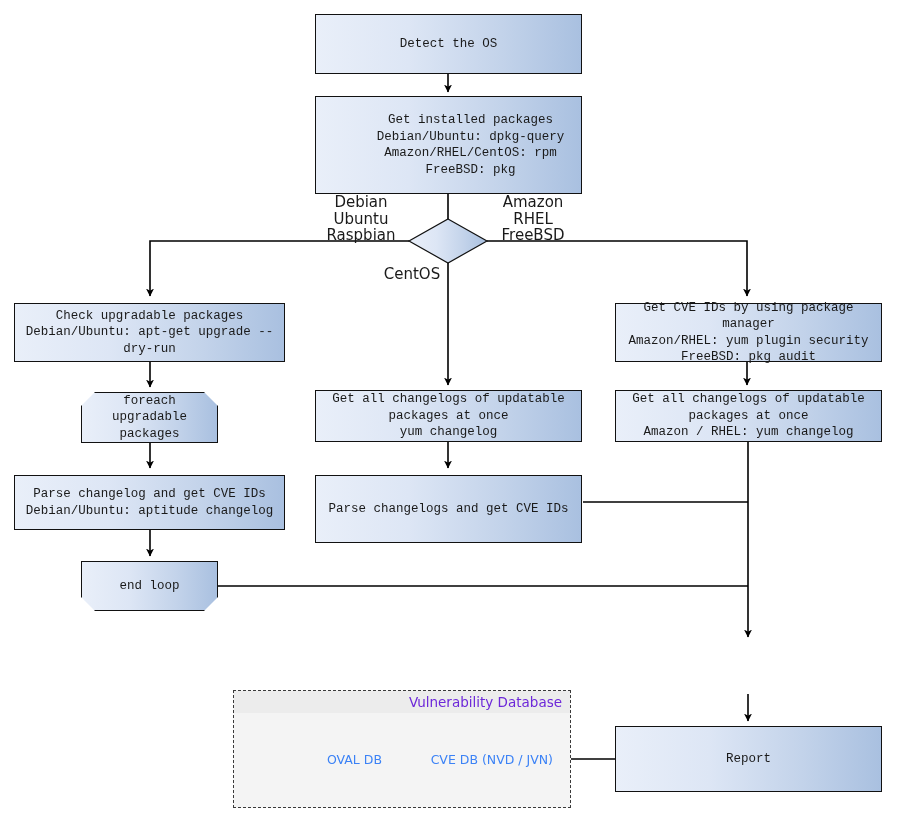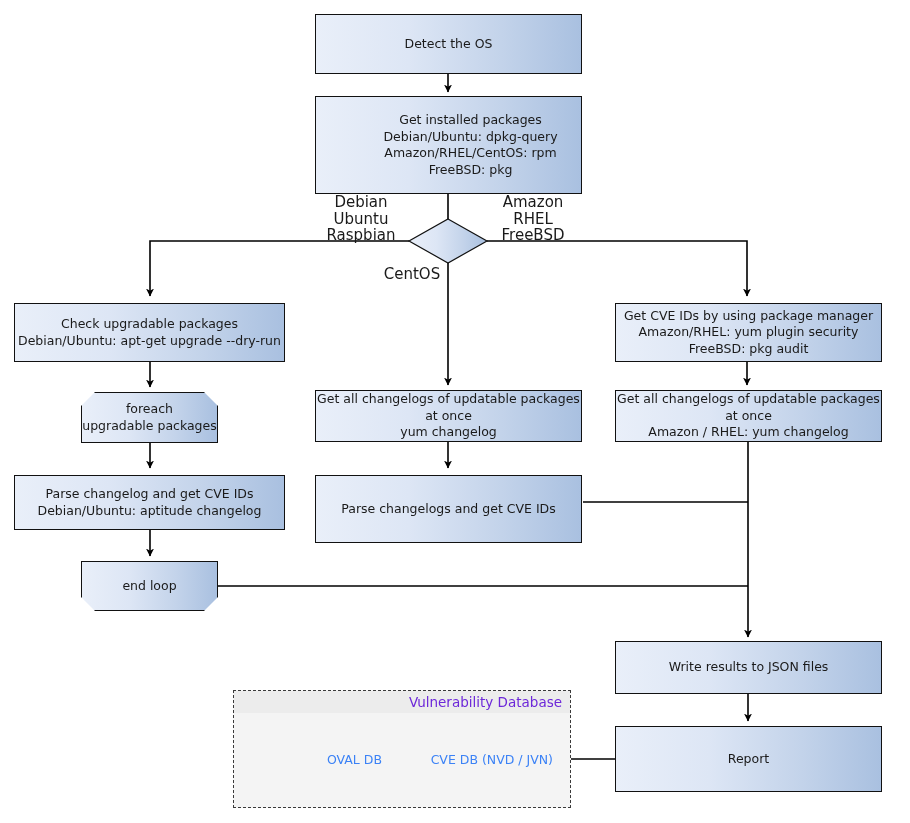--- a/index.html
+++ b/index.html
@@ -30,20 +30,21 @@
     position: absolute;
     box-sizing: border-box;
     display: flex;
     align-items: center;
     justify-content: center;
     text-align: center;
     color: #1a1a1a;
     font-size: 12.5px;
     line-height: 16.5px;
     white-space: nowrap;
+    font-family: Liberation Mono, monospace;
   }
   .node .txt {
     position: relative;
     z-index: 2;
   }
   
   .proc {
     border: 1px solid #111111;
     background: linear-gradient(to right, #e9eff9 0%, #dde6f5 35%, #c3d3ea 70%, #a9c0e0 100%);
   }
@@ -230,23 +231,20 @@
     <span class="txt" style="white-space:pre-line;">Get CVE IDs by using package manager
 Amazon/RHEL: yum plugin security
 FreeBSD: pkg audit</span>
   </div>
 
   <div class="node proc overflow" style="left:615px; top:390px; width:267px; height:52px;">
     <span class="txt" style="white-space:pre-line;">Get all changelogs of updatable packages at once
 Amazon / RHEL: yum changelog</span>
   </div>
 
-  <div class="node proc" style="left:615px; top:641px; width:267px; height:53px;">
-    <span class="txt">Write results to JSON files</span>
-  </div>
 
   <div class="node proc" style="left:615px; top:726px; width:267px; height:66px;">
     <span class="txt">Report</span>
   </div>
 
   <div class="group-box" style="left:233px; top:690px; width:338px; height:118px;"></div>
   <div class="group-title" style="left:234px; top:691px; width:336px; height:22px;">Vulnerability Database</div>
 
   <div class="cyl-label" style="left:250px; top:752px; width:132px;">OVAL DB</div>
 

